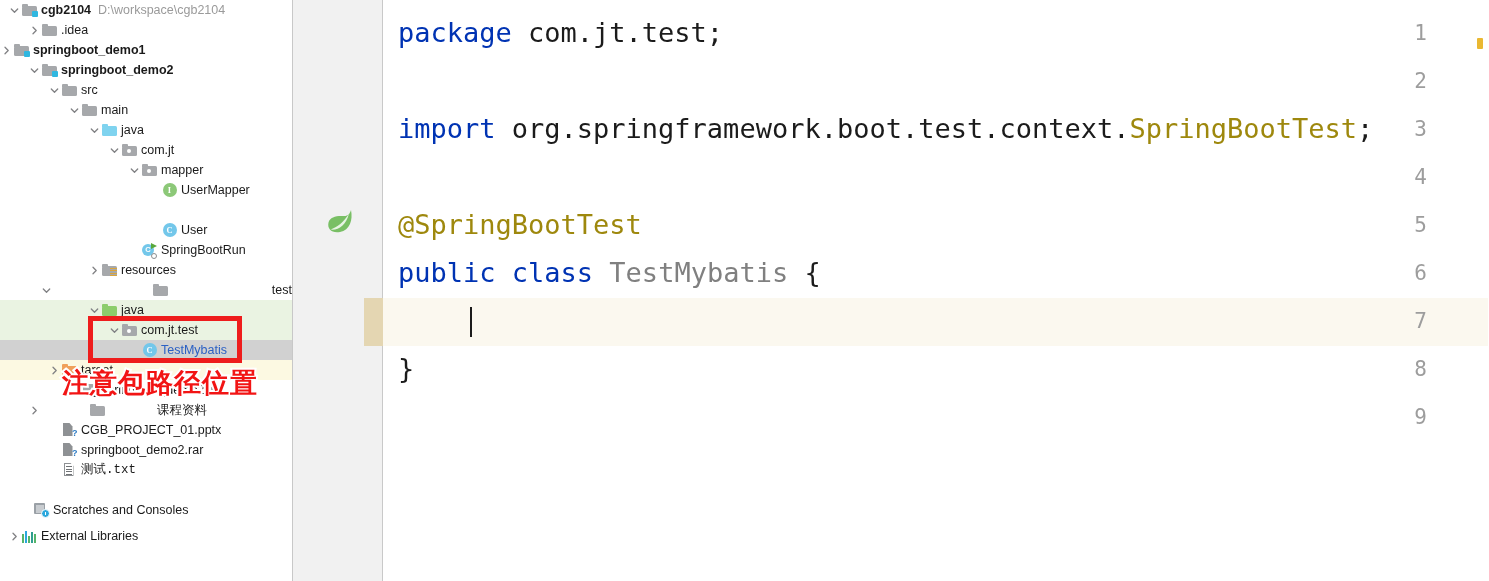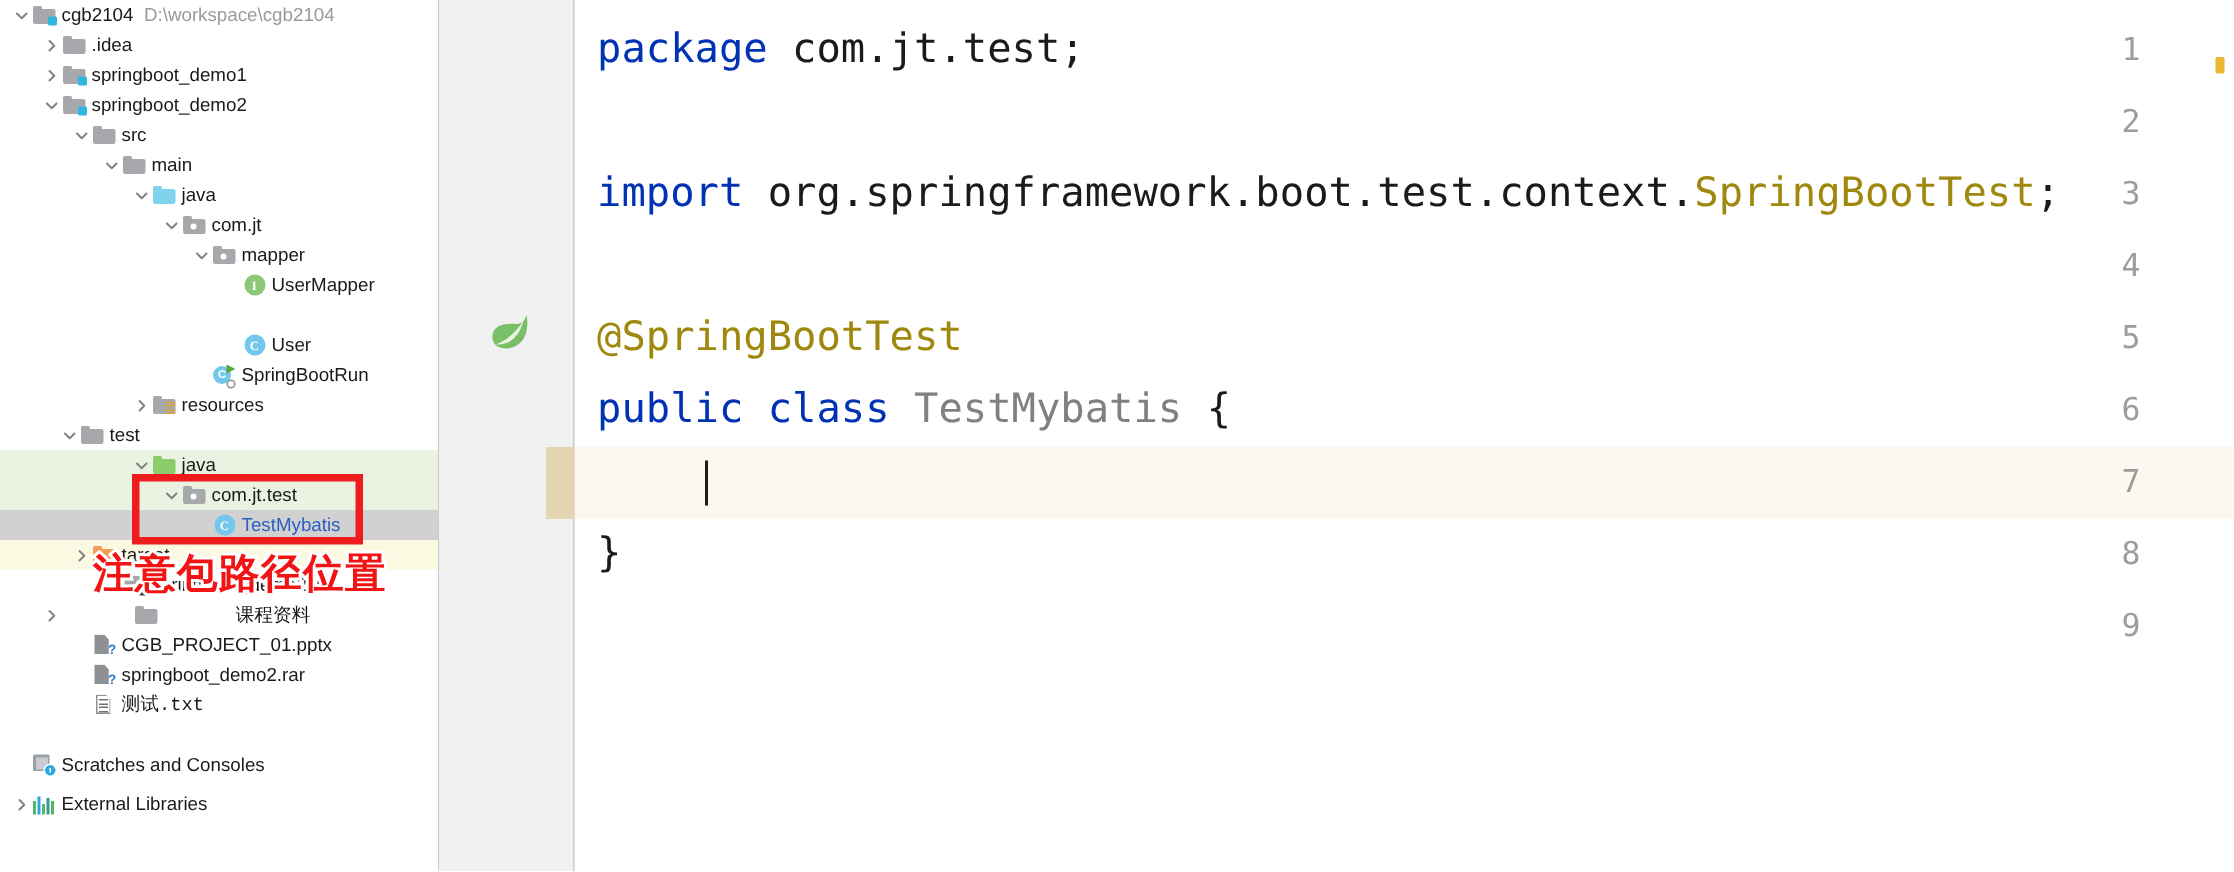--- a/index.html
+++ b/index.html
@@ -37,21 +37,21 @@
     color:#787878;
   }
   .row .arrow svg { display:block; }
   .row .ico {
     width:17px; height:16px; flex:0 0 17px;
     margin-right:3px;
     display:flex; align-items:center; justify-content:center;
     position:relative;
   }
   .row .lbl { line-height:20px; }
-  .row .lbl.bold { font-weight:normal; }
+  .row .lbl.bold { font-weight:bold; }
   .row .sub { color:#9a9a9a; margin-left:7px; font-weight:normal;text-align:right; }
 
   
   .rbg-green { background:#eaf3e2; }
   .rbg-sel   { background:#d1d1d1; }
   .rbg-yellow{ background:#fcf9e2; }
   .lbl.blue  { color:#2b60c4; }
 
   
   .folder {
@@ -249,21 +249,21 @@
           </svg>
         </span>
         <span class="ico">
           <span class="folder grey">
             <span class="tab"></span>
             <span class="body"></span>
           </span>
         </span>
         <span class="lbl">.idea</span>
       </div>
-      <div class="row" style="top: 40px; padding-left: 28px;">
+      <div class="row" style="top: 40px; ">
         <span class="arrow">
           <svg width="9" height="9" viewBox="0 0 9 9">
             <path fill="none" stroke="#808184" stroke-width="1.3" stroke-linecap="round" stroke-linejoin="round" d="M3 1.3 L6.2 4.5 L3 7.7"></path>
           </svg>
         </span>
         <span class="ico">
           <span class="folder grey">
             <span class="tab"></span>
             <span class="body"></span>
             <span class="badge"></span>
@@ -396,21 +396,21 @@
             <span class="lines">
               <i></i>
               <i></i>
               <i></i>
               <i></i>
             </span>
           </span>
         </span>
         <span class="lbl">resources</span>
       </div>
-      <div class="row" style="top: 280px; padding-left: 40px;">
+      <div class="row" style="top: 280px; padding-left: 40px; justify-content: space-between;">
         <span class="arrow">
           <svg width="9" height="9" viewBox="0 0 9 9">
             <path fill="none" stroke="#808184" stroke-width="1.3" stroke-linecap="round" stroke-linejoin="round" d="M1.3 3 L4.5 6.2 L7.7 3"></path>
           </svg>
         </span>
         <span class="ico">
           <span class="folder grey">
             <span class="tab"></span>
             <span class="body"></span>
           </span>
@@ -537,21 +537,21 @@
           <span class="libico">
             <i style="background: rgb(85, 181, 106); height: 9px;"></i>
             <i style="background: rgb(43, 168, 221); height: 12px;"></i>
             <i style="background: rgb(85, 181, 106); height: 7px;"></i>
             <i style="background: rgb(47, 158, 143); height: 11px;"></i>
             <i style="background: rgb(85, 181, 106); height: 9px;"></i>
           </span>
         </span>
         <span class="lbl">External Libraries</span>
       </div>
-      <div class="row" style="top: 500px; padding-left: 8px;">
+      <div class="row" style="top: 500px; padding-left: 20px;">
         <span class="arrow"></span>
         <span class="ico">
           <span class="scrico">
             <span class="pad"></span>
             <span class="pad2"></span>
             <span class="clock"></span>
           </span>
         </span>
         <span class="lbl">Scratches and Consoles</span>
       </div>

